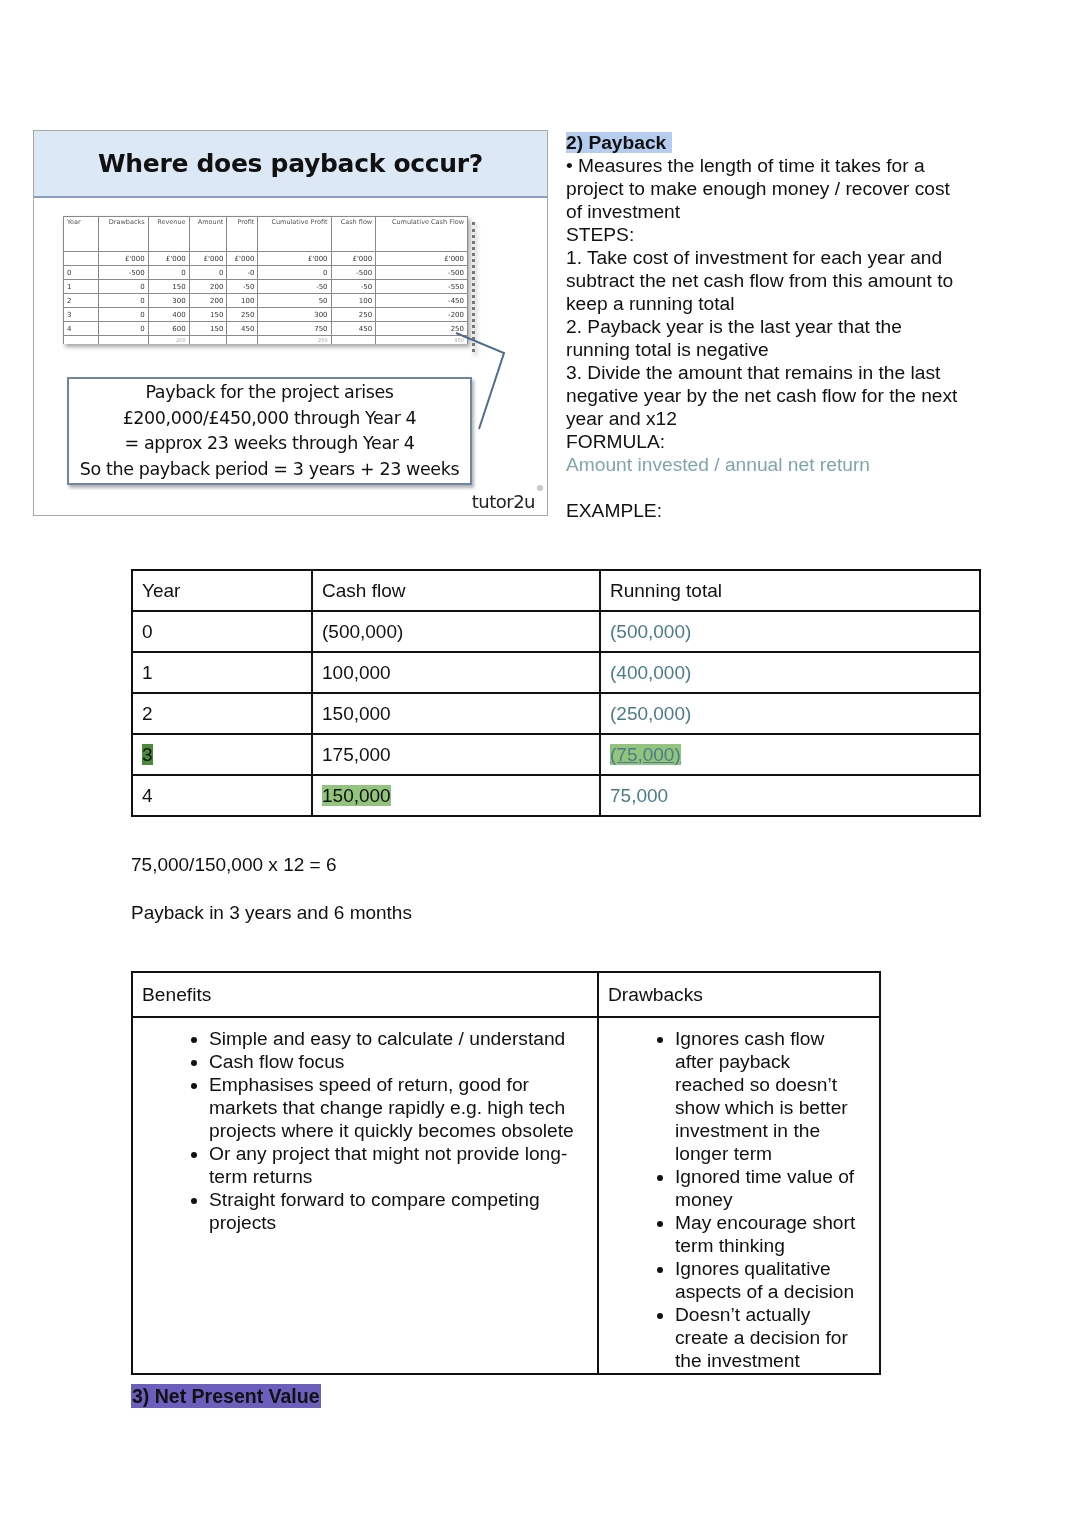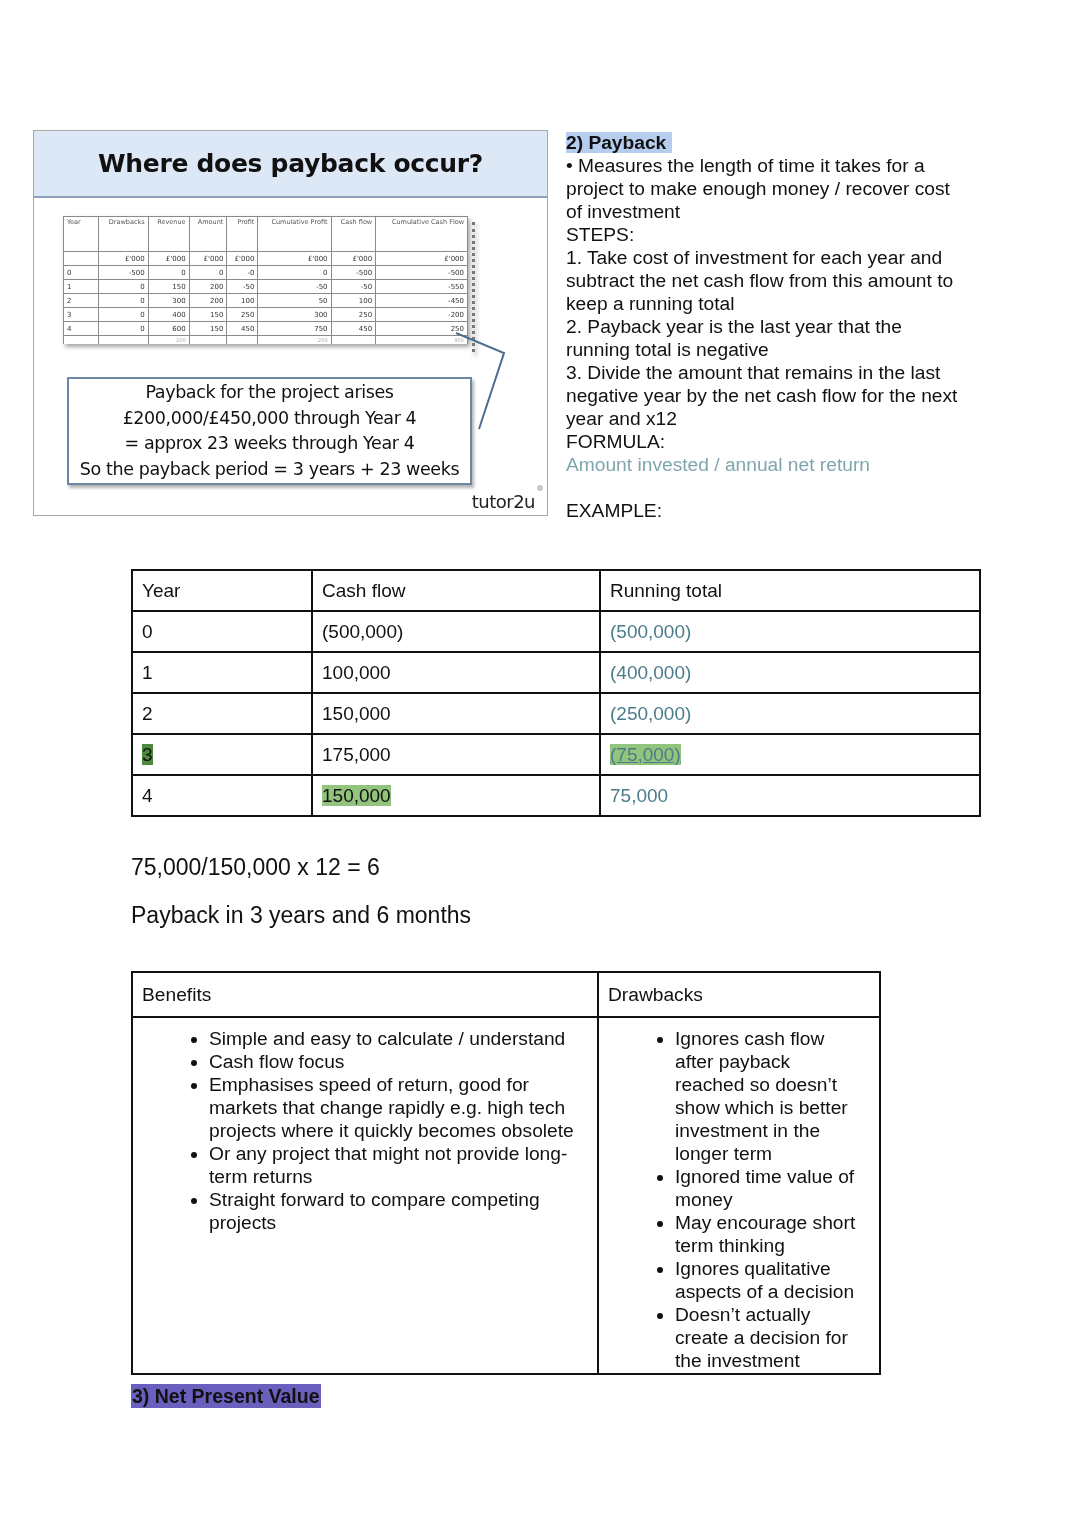--- a/index.html
+++ b/index.html
@@ -76,21 +76,21 @@
   table.example td {
     border: 2px solid #111; height: 39px; padding: 0 0 0 9px; vertical-align: middle;
   }
   table.example td.c1 { width: 169px; }
   table.example td.c2 { width: 277px; }
   .rt { color: #4b7c8a; }
   .hl-dark-green { background: #4a8a3a; color: #111; }
   .hl-green { background: #93c47d; }
   .hl-green-teal { background: #93c47d; color: #4b7c8a; text-decoration: underline; }
   .calc {
-    position: absolute; left: 131px; font-size: 23px; color: #111;
+    position: absolute; left: 131px; font-size: 19px; color: #111;
   }
   
   table.bd {
     position: absolute; left: 131px; top: 971px; width: 750px;
     border-collapse: collapse; font-size: 19.2px; color: #111;
   }
   table.bd td { border: 2px solid #111; vertical-align: top; }
   table.bd tr.head td { height: 41px; vertical-align: middle; padding-left: 9px; }
   table.bd td.left { width: 454px; }
   table.bd tr.body td { height: 292px; }

